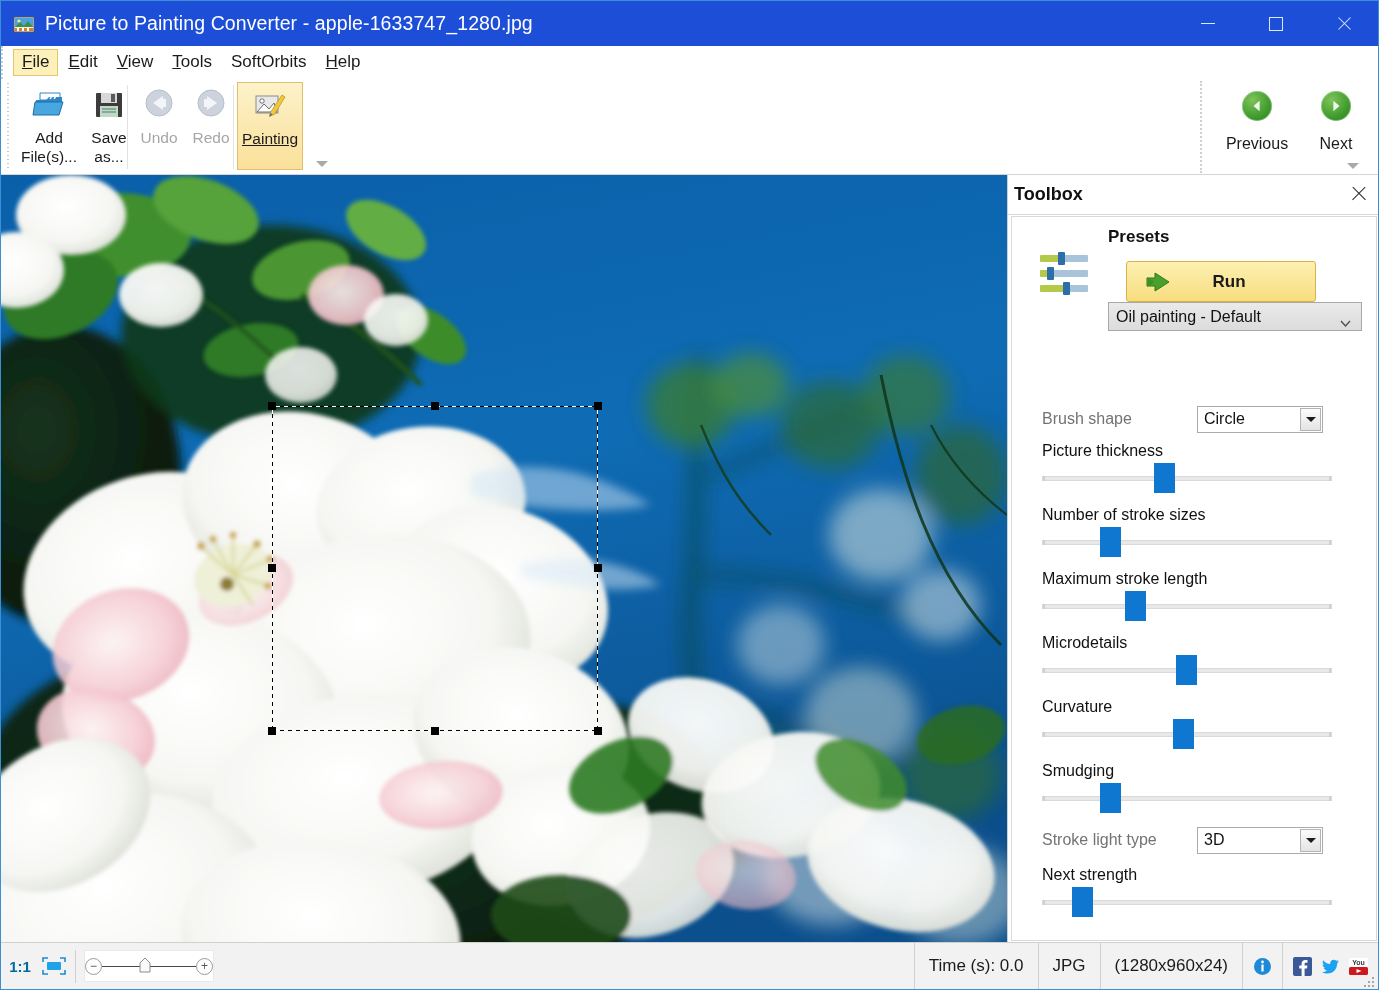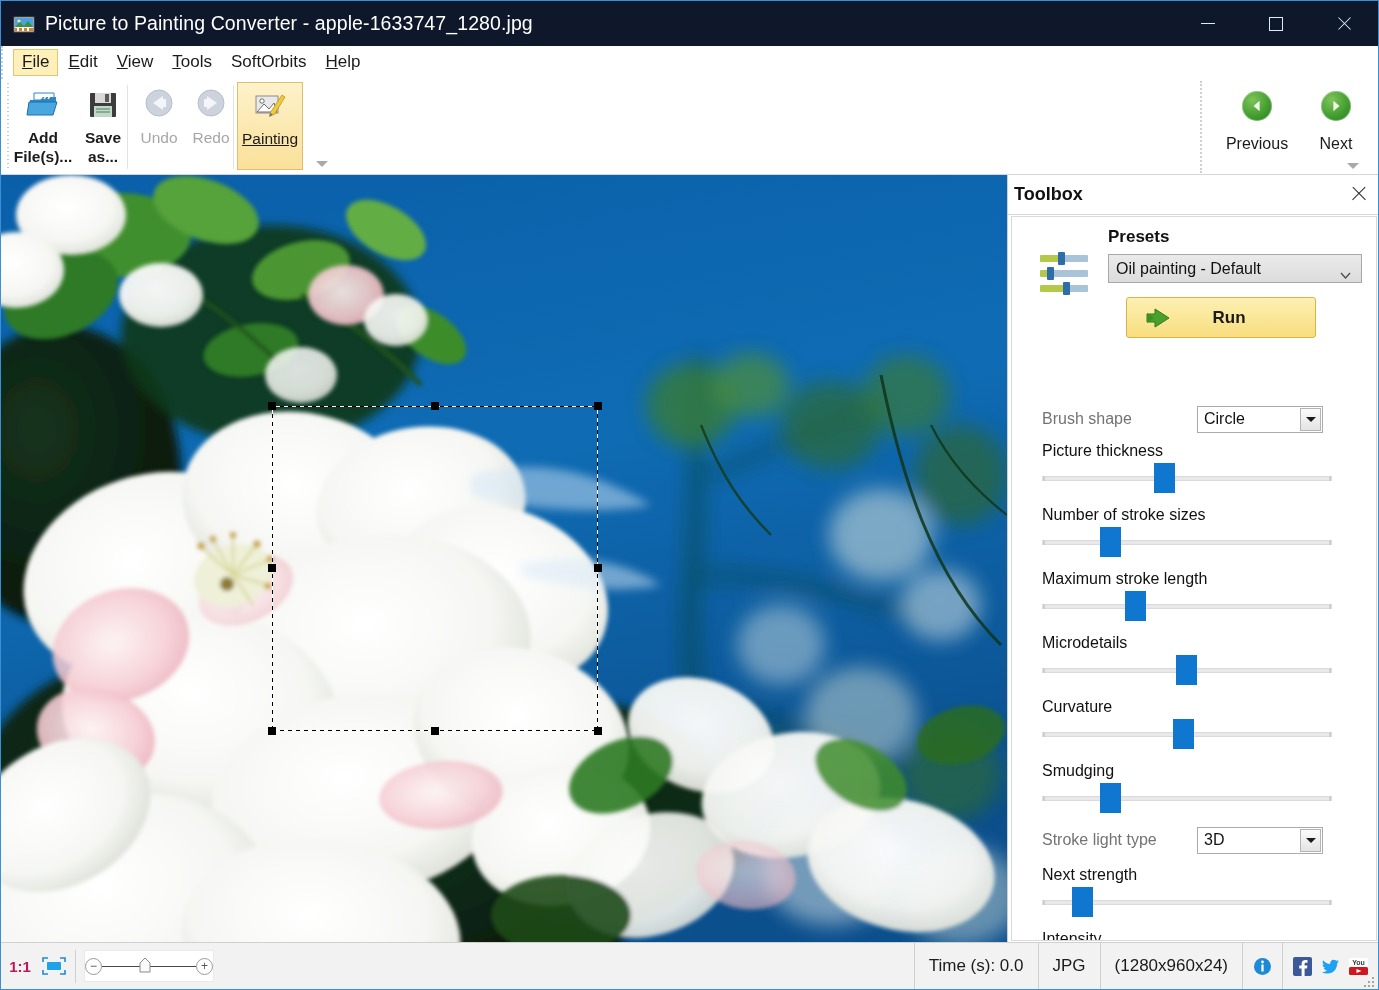--- a/index.html
+++ b/index.html
@@ -14,21 +14,21 @@
     width: 1379px; height: 990px;
     background: #ffffff;
     border: 1px solid #3b8fd4;
     overflow: hidden;
   }
 
   
   #titlebar {
     position: absolute; top: 0; left: 0;
     width: 1377px; height: 45px;
-    background: #0f172a;
+    background: #1d4ed8;
     display: flex; align-items: center;
   }
   #app-icon {
     width: 22px; height: 22px; margin-left: 12px; margin-right: 10px;
     position: relative; flex: 0 0 auto;
   }
   .title-text {
     color: #ffffff; font-size: 19.5px; letter-spacing: .1px;
     white-space: nowrap;
   }
@@ -275,21 +275,21 @@
 
   
   #statusbar {
     position: absolute; bottom: 0; left: 0;
     width: 1377px; height: 47px;
     background: #f2f2f2;
     border-top: 1px solid #d0d0d0;
     display: flex; align-items: center;
   }
   #zoom-ratio {
-    width: 38px; text-align: center; font-size: 15px; font-weight: bold; color: #be185d;
+    width: 38px; text-align: center; font-size: 15px; font-weight: bold; color: #0369a1;
   }
   #fit-icon { width: 26px; height: 20px; position: relative; margin-left: 2px; }
   .sb-sep { width: 1px; height: 33px; background: #d0d0d0; margin: 0 8px; }
   #zoom-slider-box {
     width: 130px; height: 32px; background: #fff; border: 1px solid #eaeaea;
     display: flex; align-items: center; justify-content: center; position: relative;
   }
   .zoom-circ {
     width: 17px; height: 17px; border-radius: 50%;
     border: 1px solid #9b9b9b; background: #fdfdfd;
@@ -354,21 +354,21 @@
     <div class="menu-item"><u>E</u>dit</div>
     <div class="menu-item"><u>V</u>iew</div>
     <div class="menu-item"><u>T</u>ools</div>
     <div class="menu-item">SoftOrbits</div>
     <div class="menu-item"><u>H</u>elp</div>
   </div>
 
   <div id="ribbon">
     <div id="ribbon-dots"></div>
 
-    <div class="rb-group" style="left:14px;font-weight:bold;">
+    <div class="rb-group" style="left:20px;">
 
       <div class="rb-btn">
         <div class="rb-icon">
           <svg viewBox="0 0 34 34" width="34" height="34">
             <path d="M4 12 L14 12 L17 9 L30 9 L30 14 L4 14 Z" fill="#2e86c8"></path>
             <path d="M3 14 L31 14 L27 27 L1 27 Z" fill="#49a7e0"></path>
             <path d="M3 14 L31 14 L27 27 L1 27 Z" fill="none" stroke="#1c6ea8" stroke-width="1"></path>
             <g stroke="#ffffff" stroke-width="1.4">
               <line x1="10" y1="11" x2="14" y2="5"></line>
               <line x1="14" y1="11" x2="18" y2="5"></line>
@@ -662,37 +662,37 @@
               <rect x="12" y="19" width="38" height="7" rx="1" fill="#a9c3d9"></rect>
               <rect x="9" y="16" width="7" height="13" rx="1" fill="#2e6ea8"></rect>
               <rect x="2" y="34" width="26" height="7" rx="1" fill="#b4c94a"></rect>
               <rect x="28" y="34" width="22" height="7" rx="1" fill="#a9c3d9"></rect>
               <rect x="25" y="31" width="7" height="13" rx="1" fill="#2e6ea8"></rect>
             </g>
           </svg>
         </div>
         <div id="presets-col">
           <div id="presets-label">Presets</div>
-          <div id="presets-select">
-            <span>Oil painting - Default</span>
-            <span class="chev-down">
-              <svg viewBox="0 0 11 7" width="11" height="7">
-                <path d="M1 1 L5.5 6 L10 1" fill="none" stroke="#4c4c4c" stroke-width="1.3"></path>
-              </svg>
-            </span>
-          </div>
           <div id="run-button">
             <span id="run-arrow">
               <svg viewBox="0 0 34 24" width="34" height="24">
                 <path d="M12 3 L26 12 L12 21 L12 16 L4 16 L4 8 L12 8 Z" fill="#4aa02c" stroke="#2f7a1c" stroke-width="1"></path>
                 <path d="M4 7 L11 12 L4 17 Z" fill="#3f8f24"></path>
               </svg>
             </span>
             <span id="run-label">Run</span>
           </div>
+          <div id="presets-select">
+            <span>Oil painting - Default</span>
+            <span class="chev-down">
+              <svg viewBox="0 0 11 7" width="11" height="7">
+                <path d="M1 1 L5.5 6 L10 1" fill="none" stroke="#4c4c4c" stroke-width="1.3"></path>
+              </svg>
+            </span>
+          </div>
         </div>
       </div>
 
       <div class="ctrl-rows">
 
         <div class="row-combo">
           <div class="clabel">Brush shape</div>
           <div class="combo">
             <span>Circle</span>
             <span class="combo-arrow-box">
@@ -760,24 +760,20 @@
         </div>
 
         <div class="slider-block">
           <div class="slider-label">Next strength</div>
           <div class="slider-wrap">
             <div class="slider-track"></div>
             <div class="slider-thumb" style="left:30px;"></div>
           </div>
         </div>
 
-        <div class="slider-block">
-          <div class="slider-label">Intensity</div>
-
-        </div>
 
       </div>
     </div>
   </div>
 
   <div id="statusbar">
     <div id="zoom-ratio">1:1</div>
     <div id="fit-icon">
       <svg viewBox="0 0 26 20" width="26" height="20">
         <g stroke="#1c8ad6" stroke-width="1.6" fill="none">

